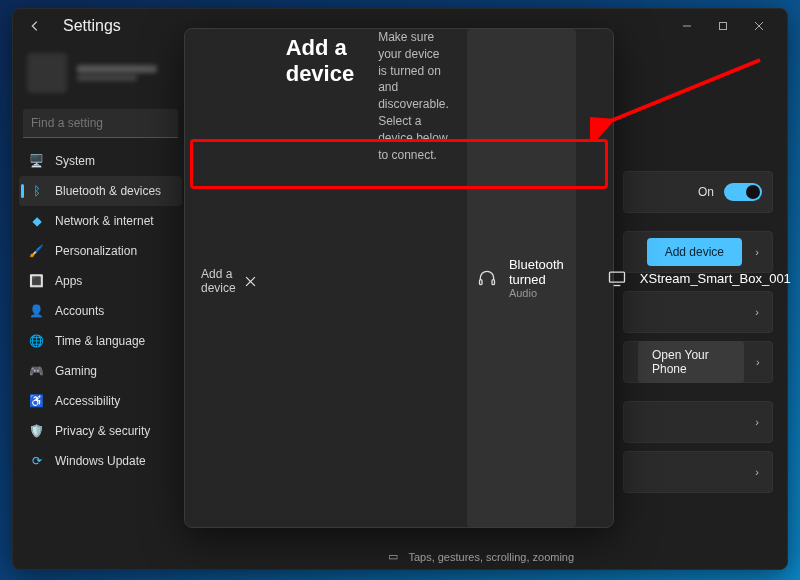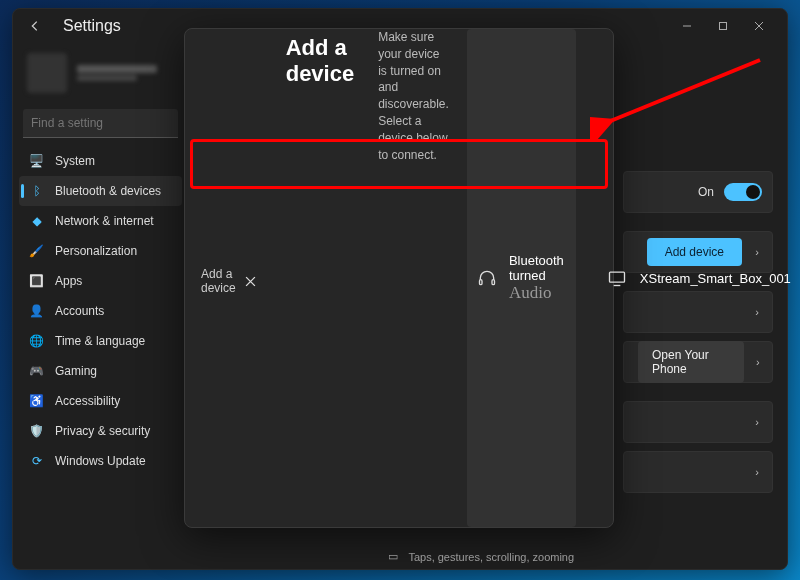--- a/index.html
+++ b/index.html
@@ -36,21 +36,21 @@
 .row-touch{position:absolute;left:200px;bottom:6px;display:flex;align-items:center;gap:10px;color:#aaa;font-size:11px;}
 .modal{position:absolute;left:184px;top:28px;width:430px;height:500px;background:#262626;border:1px solid #3a3a3a;border-radius:8px;box-shadow:0 10px 40px rgba(0,0,0,.6);color:#ddd;display:flex;flex-direction:row;}
 .m-tb{display:flex;align-items:center;padding:10px 12px 4px 16px;font-size:12px;color:#ccc;}
 .m-tb .close{margin-left:auto;width:22px;height:22px;display:flex;align-items:center;justify-content:center;}
 .m-title{font-size:22px;font-weight:600;color:#fff;padding:6px 16px 4px;}
 .m-sub{font-size:12px;color:#bbb;padding:0 8px 12px;line-height:1.4;}
 .dev{margin:0 10px;padding:10px 10px;display:flex;align-items:center;gap:12px;border-radius:4px;}
 .dev.sel{background:#323232;}
 .dev .dico{width:22px;height:22px;display:flex;align-items:center;justify-content:center;color:#ddd;}
 .dev .dname{font-size:13px;color:#fff;}
-.dev .dsub{font-size:17px;color:#999;font-family:Liberation Serif, serif;}
+.dev .dsub{font-size:11px;color:#999;}
 .m-footer{margin-top:auto;padding:14px;display:flex;justify-content:center;border-top:1px solid #333;}
 .m-footer .cancel{background:#3a3a3a;color:#fde047;padding:8px 40px;border-radius:4px;font-size:12px;}
 .highlight{position:absolute;border:3px solid #ff0000;border-radius:4px;pointer-events:none;}
 .arrow-svg{position:absolute;pointer-events:none;}
 </style>
 </head>
 <body>
 
 <div class="screen">
   <div class="window">

